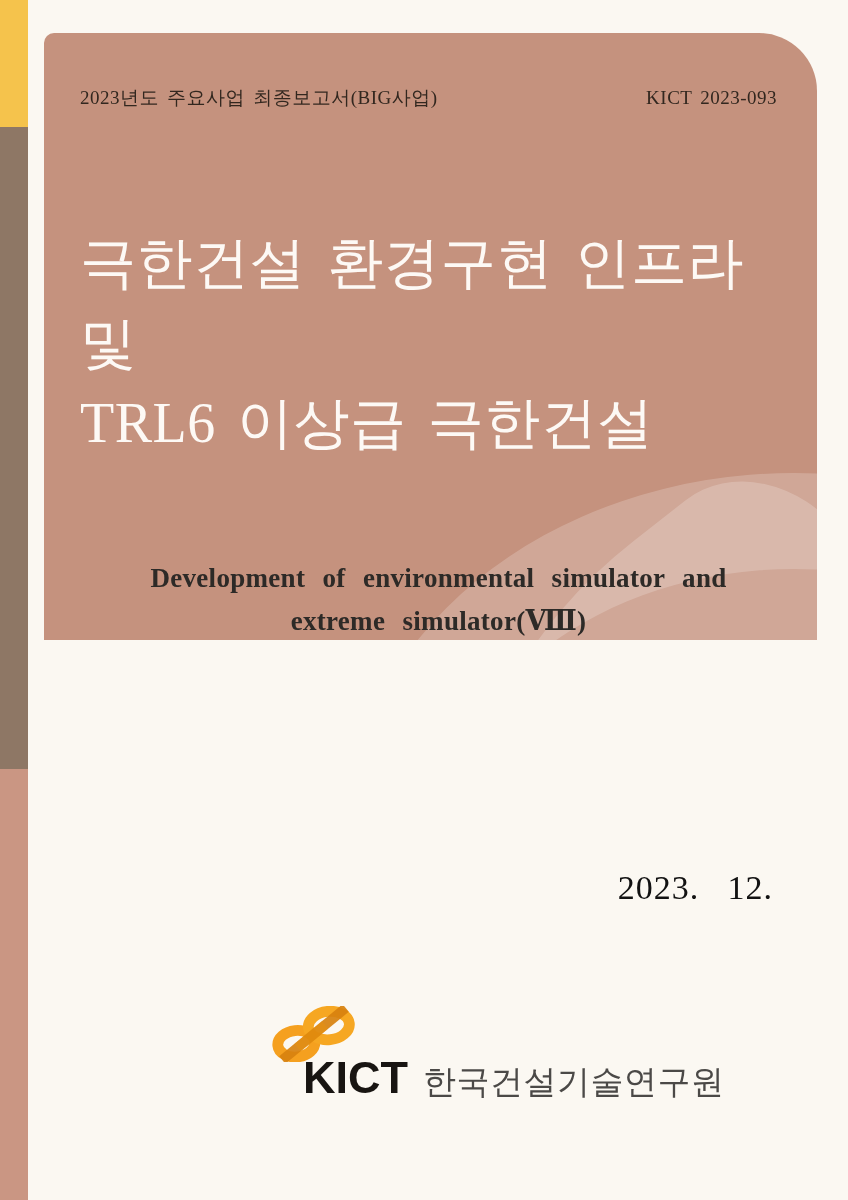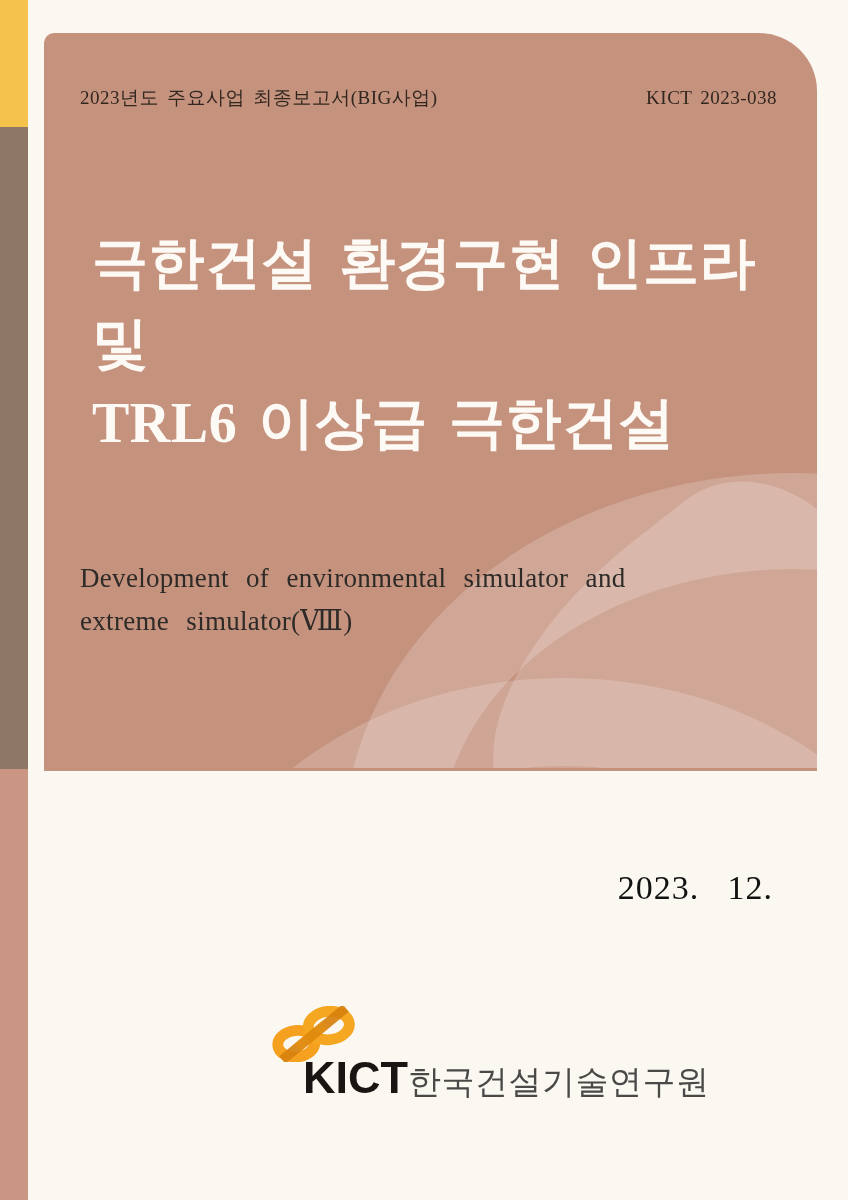--- a/index.html
+++ b/index.html
@@ -19,21 +19,21 @@
   .edge-strip { position: absolute; left: 0; top: 0; width: 28px; height: 1200px; }
   .seg { position: absolute; left: 0; width: 28px; }
   .seg-yellow { top: 0;    height: 127px;  background: #f5c34c; }
   .seg-taupe  { top: 127px; height: 642px; background: #8e7765; }
   .seg-pink   { top: 769px; height: 431px; background: #ca9683; }
 
   
   .cover-card {
     position: absolute;
     left: 44px; top: 33px;
-    width: 773px; height: 738px;
+    width: 773px; height: 607px;
     background: #c5927e;
     border-radius: 10px 58px 0 0;
     overflow: hidden;
   }
 
   
   .swirl-clip {
     position: absolute; left: 0; top: 390px;
     width: 100%; height: 345px;
     overflow: hidden;
@@ -60,49 +60,49 @@
   }
 
   .card-header {
     position: absolute; left: 36px; right: 40px; top: 52px;
     display: flex; justify-content: space-between; align-items: baseline;
     font-size: 19px; color: #32271f;
     letter-spacing: 0.5px; word-spacing: 0.15em;
   }
 
   .title {
-    position: absolute; left: 48px; right: 20px; top: 190px;
+    position: absolute; left: 36px; right: 20px; top: 190px;
     margin: 0;
-    font-size: 56px; line-height: 80px; font-weight: 700;
+    font-size: 56px; line-height: 80px; font-weight: 400;
     color: #fdf9f5;
     letter-spacing: 0.5px; word-spacing: 0.12em;
   }
   .title span { display: block; }
 
   .subtitle {
     position: absolute; left: 36px; right: 20px; top: 524px;
     margin: 0;
-    font-size: 27px; line-height: 43px; font-weight: 400;
+    font-size: 27px; line-height: 43px; font-weight: 700;
     color: #2d2a27;
-    word-spacing: 0.38em; letter-spacing: 0.3px;
+    word-spacing: 0.38em; letter-spacing: 0.3px; text-align: center;
   }
   .subtitle span { display: block; }
 
   .pub-date {
     position: absolute; top: 869px; right: 75px;
     font-size: 34px; color: #121212;
     letter-spacing: 1px; word-spacing: 0.55em; text-align: right;
   }
 
   
   .logo { position: absolute; left: 265px; top: 1006px; width: 420px; height: 92px; }
   .logo-mark { position: absolute; left: 2px; top: 0; width: 94px; height: 56px; }
   .logo-text {
     position: absolute; left: 38px; top: 46px;
-    display: flex; align-items: baseline; 
+    display: flex; align-items: baseline; gap: 15px;
     white-space: nowrap;
     font-family: "Liberation Sans", "DejaVu Sans", sans-serif;
   }
   .logo-acronym { font-size: 45px; font-weight: 700; color: #181512; letter-spacing: 0; }
   .logo-org { font-size: 33px; font-weight: 400; color: #4b4947; letter-spacing: 0.5px; }
 </style>
 </head>
 <body>
 
 <div class="page">
@@ -116,21 +116,21 @@
   <section class="cover-card">
 
     <div class="swirl-clip">
       <div class="swirl-ring-top"></div>
       <div class="swirl-leaf"></div>
       <div class="swirl-ring-bottom"></div>
     </div>
 
     <header class="card-header">
       <span>2023년도 주요사업 최종보고서(BIG사업)</span>
-      <span>KICT 2023-038</span>
+      <span>KICT 2023-093</span>
     </header>
 
     <h1 class="title">
       <span>극한건설 환경구현 인프라 및</span>
       <span>TRL6 이상급 극한건설</span>
     </h1>
 
     <p class="subtitle">
       <span>Development of environmental simulator and</span>
       <span>extreme simulator(Ⅷ)</span>

